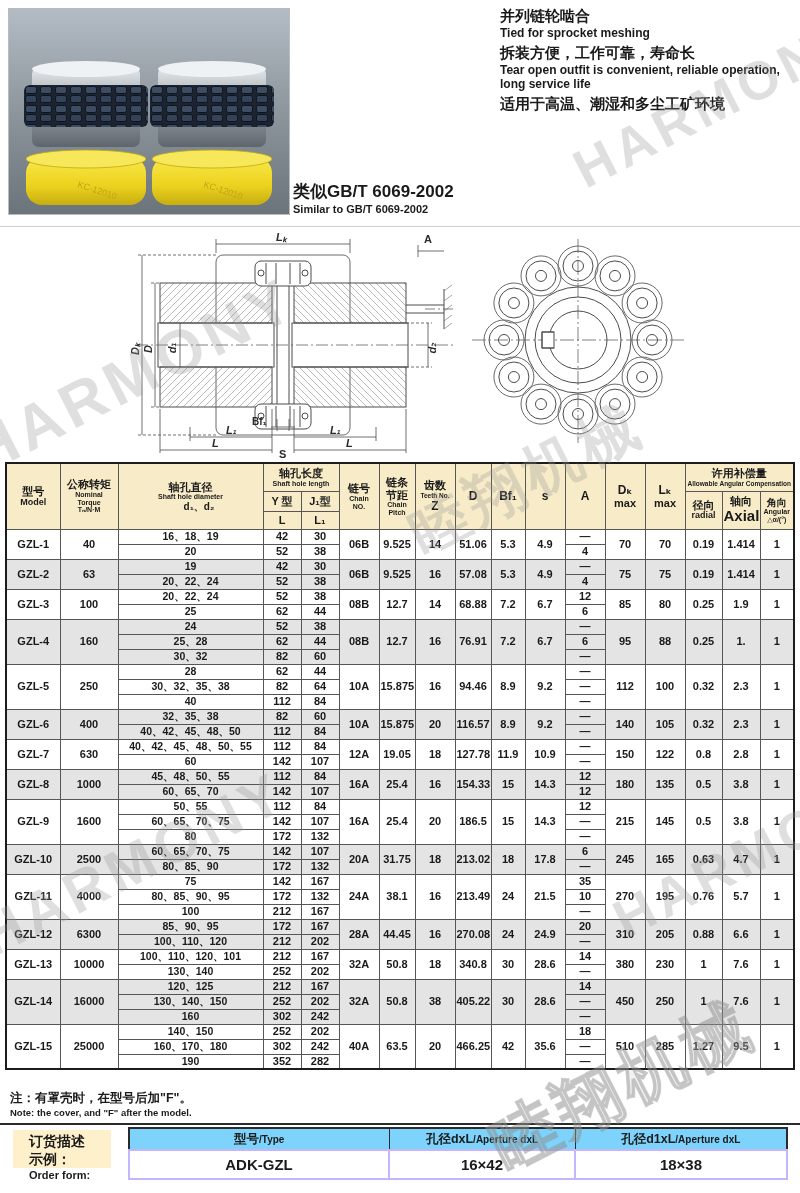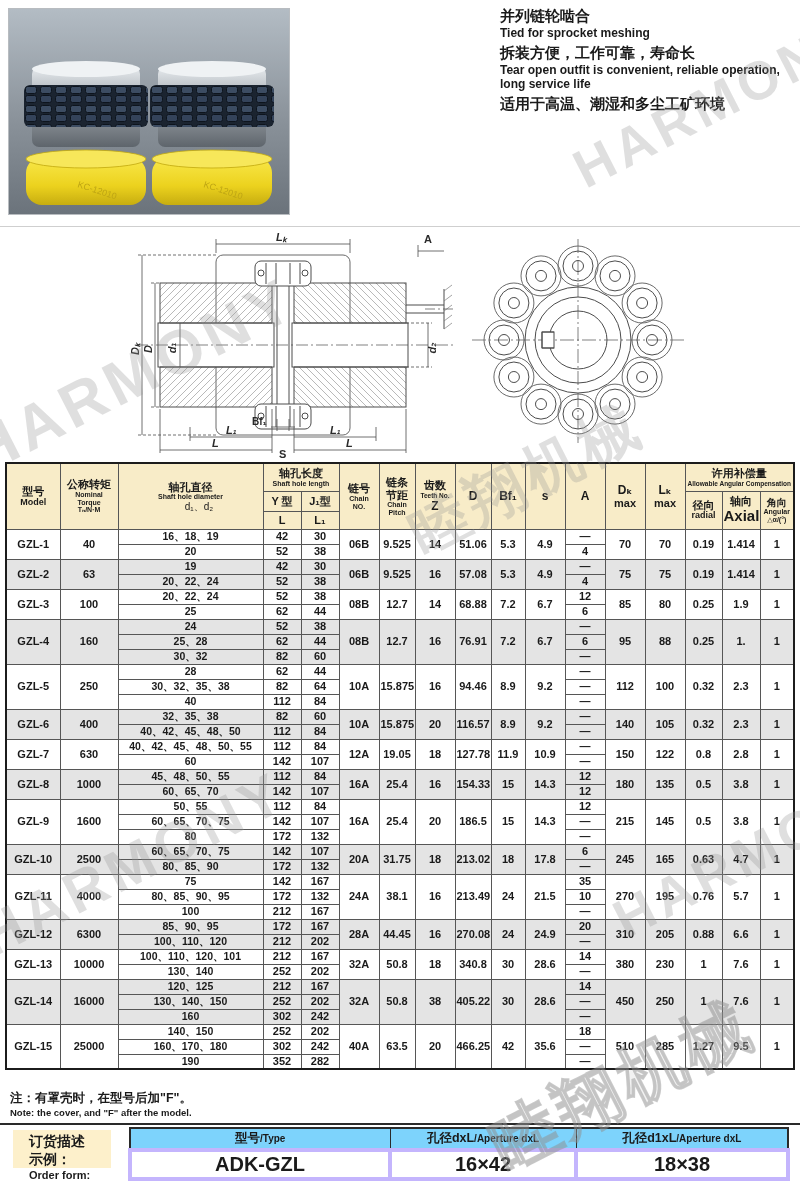--- a/index.html
+++ b/index.html
@@ -32,21 +32,21 @@
 
   
   .spec-wrap { position:absolute; left:5px; top:462px; width:790px; }
   table.spec { width:790px; border-collapse:collapse; table-layout:fixed; border:2px solid #1c1c1c; }
   .spec th, .spec td { border:1px solid #565656; text-align:center; vertical-align:middle;
                         padding:0 1px; overflow:hidden; }
   .spec thead th { background:#f8ecc8; }
   .spec .zh  { font-size:11px; font-weight:bold; line-height:1.15; }
   .spec .en  { font-size:7px;  font-weight:bold; line-height:1.1; }
   .spec .en6 { font-size:6.5px; font-weight:bold; line-height:1.1; }
-  .spec .sym { font-size:10px; font-weight:normal; line-height:1.1;margin-left:17px; }
+  .spec .sym { font-size:10px; font-weight:bold; line-height:1.1;margin-left:17px; }
   .spec .big { font-size:12px; font-weight:bold; }
   .spec tbody td { height:15px; font-size:11px; font-weight:bold; line-height:1; }
   .spec tbody td.c-d { font-size:10.5px; }
   .spec tbody tr.g-odd td { background:#e4e4e4; }
   .spec tbody tr.cont td { border-top:1px solid #9a9a9a; }
   .spec tbody tr.start td { border-top:1px solid #3a3a3a; }
 
   
   .note { position:absolute; left:10px; top:1090px; }
   .note .zh { font-size:12.5px; font-weight:bold; }
@@ -55,21 +55,21 @@
 
   
   .order-label { position:absolute; left:13px; top:1130px; width:98px; height:38px;
                  background:#fdf0cb; padding:3px 16px; }
   .order-label .zh { font-size:14px; font-weight:bold; }
   .order-label .en { font-size:11px; font-weight:bold; }
   table.order { position:absolute; left:128px; top:1127px; width:658px; border-collapse:collapse;
                 border:2px solid #2a2a2a; table-layout:fixed; }
   .order th { border:1px solid #2a2a2a; font-size:12.5px; font-weight:bold; height:22px; background:#7dd3fc; }
   .order th .small { font-size:10px; }
-  .order td { border:4px solid #c4b5fd; font-size:20px; font-weight:bold; height:29px; text-align:center; background:#fff; }
+  .order td { border:2px solid #c4b5fd; font-size:15px; font-weight:bold; height:29px; text-align:center; background:#fff; }
 </style>
 </head>
 <body>
 
 <div class="page">
 
   <div class="wm" style="left:560px; top:70px; font-size:54px;">HARMONY</div>
   <div class="wm" style="left:-45px; top:340px; font-size:62px;">HARMONY</div>
   <div class="wm" style="left:400px; top:440px; font-size:58px;">睦翔机械</div>
   <div class="wm" style="left:-35px; top:830px; font-size:58px;">HARMONY</div>
@@ -122,20 +122,24 @@
   </div>
 
   <div class="features">
     <div class="feat-zh">并列链轮啮合</div>
     <div class="feat-en">Tied for sprocket meshing</div>
     <div class="feat-zh">拆装方便，工作可靠，寿命长</div>
     <div class="feat-en">Tear open outfit is convenient, reliable operation, long service life</div>
     <div class="feat-zh">适用于高温、潮湿和多尘工矿环境</div>
   </div>
 
+  <div class="standard">
+    <div class="zh">类似GB/T 6069-2002</div>
+    <div class="en">Similar to GB/T 6069-2002</div>
+  </div>
 
   <div class="divider"></div>
 
   <div class="drawL">
     <svg width="335" height="228" viewBox="0 0 335 228" fill="none" stroke="#4c4c4c" stroke-width="1">
       <defs>
         <pattern id="hL" width="7" height="7" patternUnits="userSpaceOnUse">
             <path d="M0,7 L7,0" stroke="#8a8a8a" stroke-width="0.6"></path>
           </pattern>
         <pattern id="hR" width="7" height="7" patternUnits="userSpaceOnUse">

